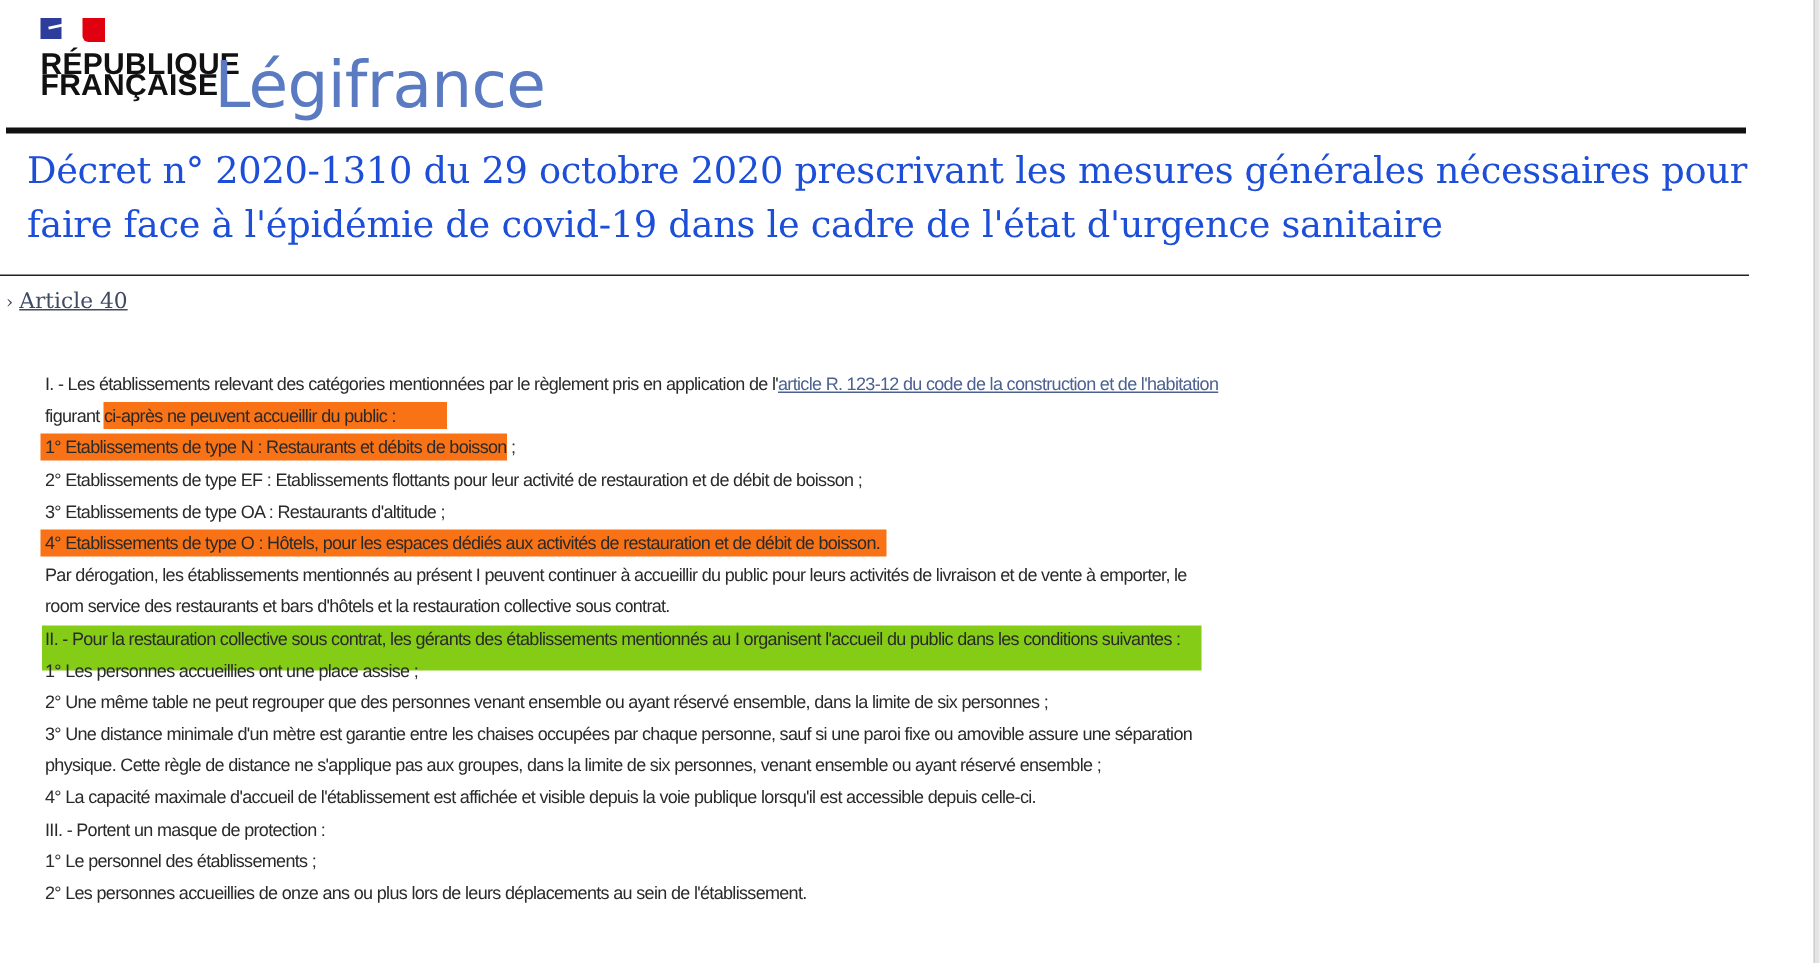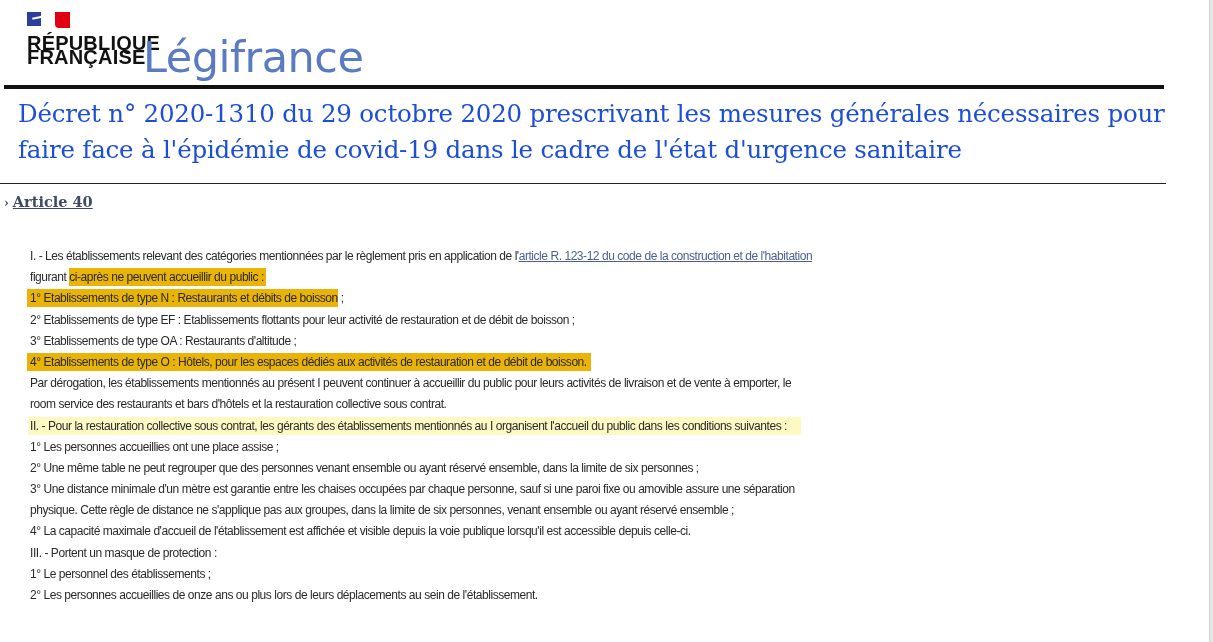--- a/index.html
+++ b/index.html
@@ -11,30 +11,30 @@
   .header { position: absolute; left: 27px; top: 12px; }
   .flag { position: absolute; left: 0; top: 0; width: 46px; height: 16px; }
   .flag .blue { position: absolute; left: 0; top: 0; width: 14px; height: 14px; background: #2d3d9c; }
   .flag .red { position: absolute; left: 28px; top: 0; width: 15px; height: 16px; background: #e1000f; border-radius: 0 0 0 4px; }
   .flag .hook { position: absolute; left: 6px; top: 4px; width: 16px; height: 8px; border-top: 2px solid #ffffff; transform: rotate(-12deg); }
   .rf { position: absolute; left: 0; top: 24px; font-weight: bold; font-size: 20px; line-height: 14px; color: #111; letter-spacing: 0.2px; }
   .brand { position: absolute; left: 116px; top: 20px; font-size: 43px; color: #5a7ac2; font-family: "DejaVu Sans", sans-serif; letter-spacing: -0.5px; white-space: nowrap; }
   .thick-rule { position: absolute; left: 4px; top: 85px; width: 1160px; height: 4px; background: #111; }
   .title { position: absolute; left: 18px; top: 96px; width: 1160px; font-family: "DejaVu Serif", serif; font-size: 24.5px; line-height: 36px; color: #1d4ed8; letter-spacing: -0.2px; }
   .thin-rule { position: absolute; left: 0; top: 183px; width: 1166px; height: 1px; background: #222; }
-  .article { position: absolute; left: 4px; top: 193px; font-family: "DejaVu Serif", serif; font-size: 14.5px; font-weight: bold; color: #3f4a63; }
+  .article { position: absolute; left: 4px; top: 193px; font-family: "DejaVu Serif", serif; font-size: 14.5px; font-weight: normal; color: #3f4a63; }
   .article .chev { font-size: 12px; margin-right: 4px; }
   .article .lnk { text-decoration: underline; }
   .body { position: absolute; left: 30px; top: 246px; width: 1140px; font-size: 12px; line-height: 21.2px; color: #2a2a2a; letter-spacing: -0.45px; }
   .line { white-space: nowrap; height: 21.2px; }
   .link { color: #4c6191; text-decoration: underline; }
-  .hl-red { background: #eab308; padding: 2px 2px 2px 0; }
+  .hl-red { background: #f97316; padding: 2px 34px 2px 0; }
   .hl-red.tight { padding-right: 0; }
   .hl-red.lead { margin-left: -3px; padding-left: 3px; }
-  .hl-green { background: #fef9c3; padding: 2px 14px 2px 2px; margin-left: -2px; text-align: center; }
+  .hl-green { background: #84cc16; padding: 2px 14px 14px 2px; margin-left: -2px; text-align: center; }
 </style>
 </head>
 <body>
 
 <div class="right-border"></div>
 
 <div class="header">
   <div class="flag">
     <div class="blue"></div>
       <div class="hook"></div>

